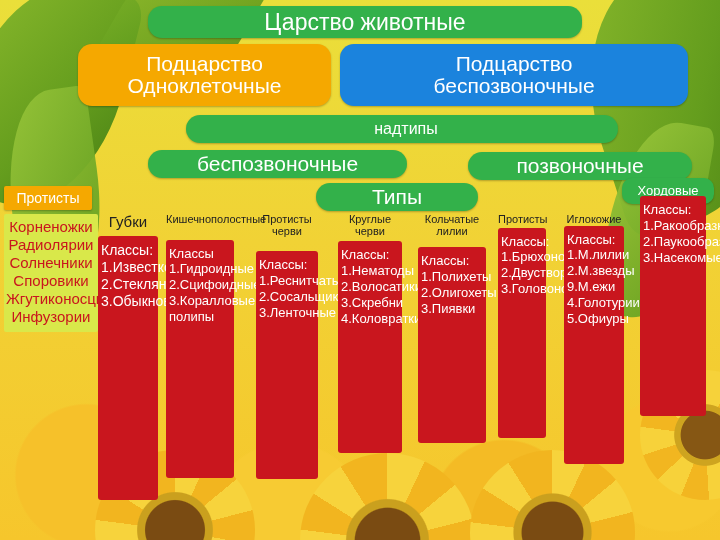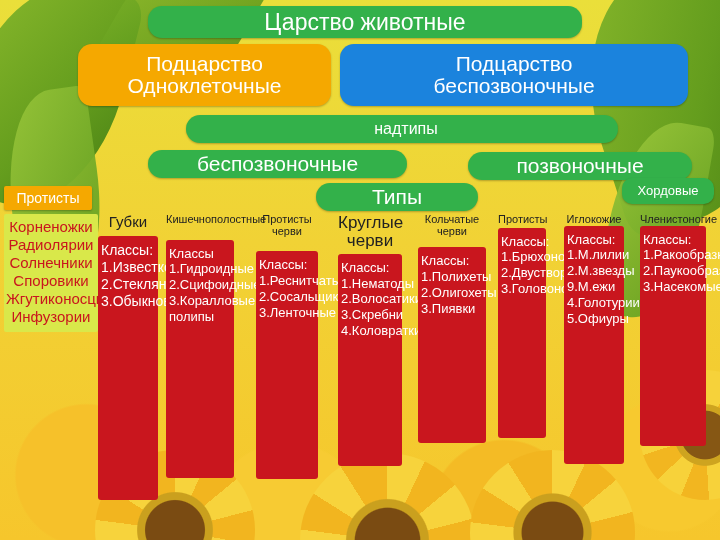--- a/index.html
+++ b/index.html
@@ -233,38 +233,37 @@
       <div class="col-head" style="font-size:11px;">Кишечнополостные</div>
       <div class="col-body" style="height:222px; margin-top:14px;">Классы 1.Гидроидные 2.Сцифоидные 3.Коралловые полипы</div>
     </div>
 
     <div class="col" style="left:256px; width:62px;">
       <div class="col-head" style="font-size:11px;">Протисты черви</div>
       <div class="col-body" style="height:212px; margin-top:14px;">Классы: 1.Реснитчаты 2.Сосальщики 3.Ленточные</div>
     </div>
 
     <div class="col" style="left:338px; width:64px;">
-      <div class="col-head" style="font-size:17px;">Круглые черви</div>
+      <div class="col-head" style="font-size:11px;">Круглые черви</div>
       <div class="col-body" style="height:196px; margin-top:4px;">Классы: 1.Нематоды 2.Волосатики 3.Скребни 4.Коловратки</div>
     </div>
 
     <div class="col" style="left:418px; width:68px;">
-      <div class="col-head" style="font-size:11px;">Кольчатые черви</div>
+      <div class="col-head" style="font-size:11px;">Кольчатые лилии</div>
       <div class="col-body" style="height:180px; margin-top:10px;">Классы: 1.Полихеты 2.Олигохеты 3.Пиявки</div>
     </div>
 
     <div class="col" style="left:498px; width:48px;">
       <div class="col-head" style="font-size:11px;">Протисты</div>
       <div class="col-body" style="height:194px; margin-top:2px;">Классы: 1.Брюхоногие 2.Двустворчатые 3.Головоногие</div>
     </div>
 
     <div class="col" style="left:564px; width:60px;">
       <div class="col-head" style="font-size:11px;">Иглокожие</div>
       <div class="col-body" style="height:222px; margin-top:0px;">Классы: 1.М.лилии 2.М.звезды 9.М.ежи 4.Голотурии 5.Офиуры</div>
     </div>
 
     <div class="col" style="left:640px; width:66px;">
-      <div class="col-head" style="font-size:11px;">Членистоногие</div>
       <div class="col-body" style="height:204px; margin-top:0px;">Классы: 1.Ракообразные 2.Паукообразные 3.Насекомые</div>
     </div>
 
   </div>
 </div>
 
 </body></html>

